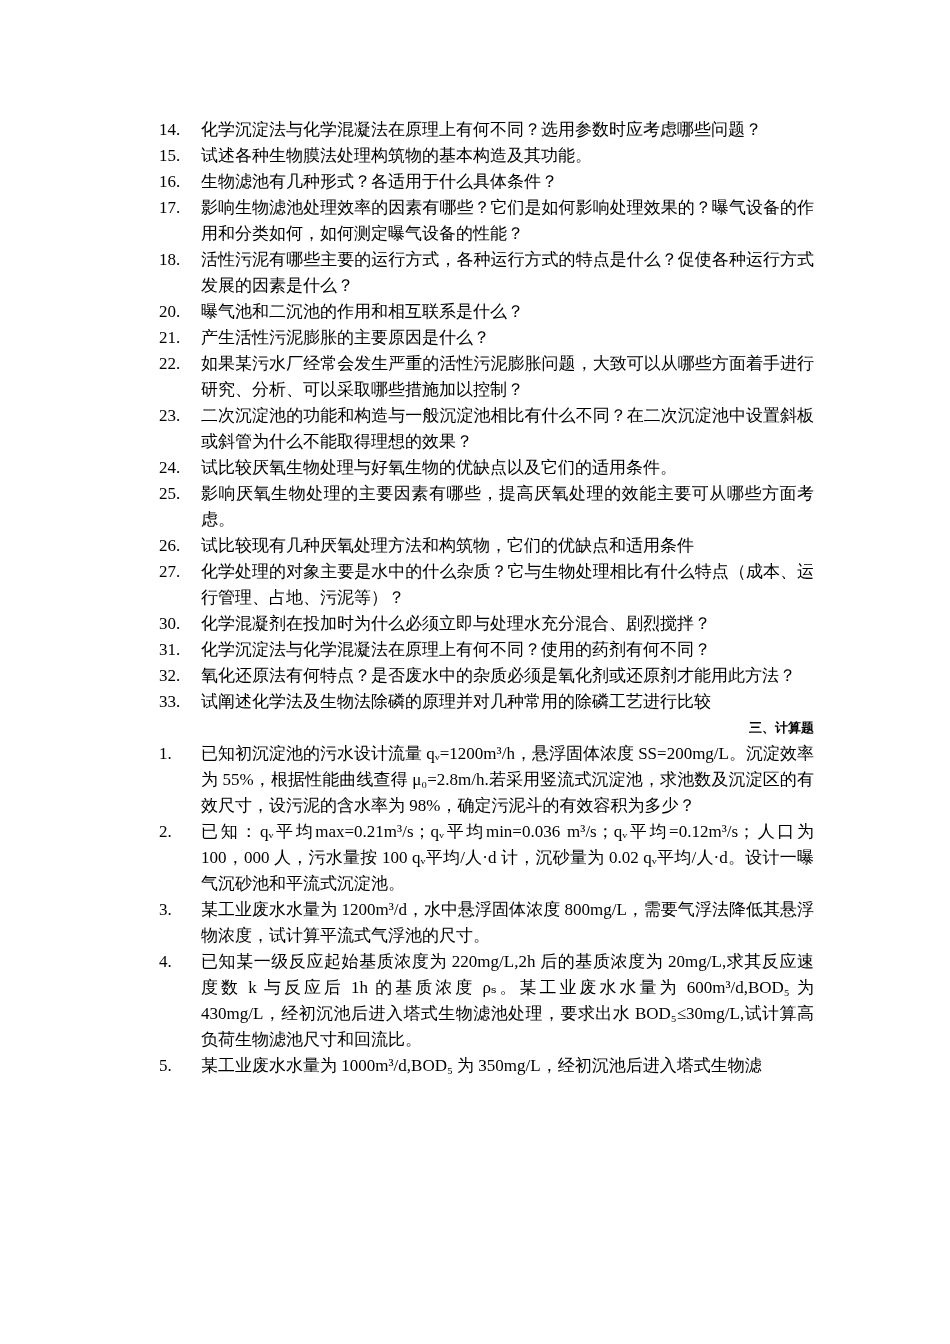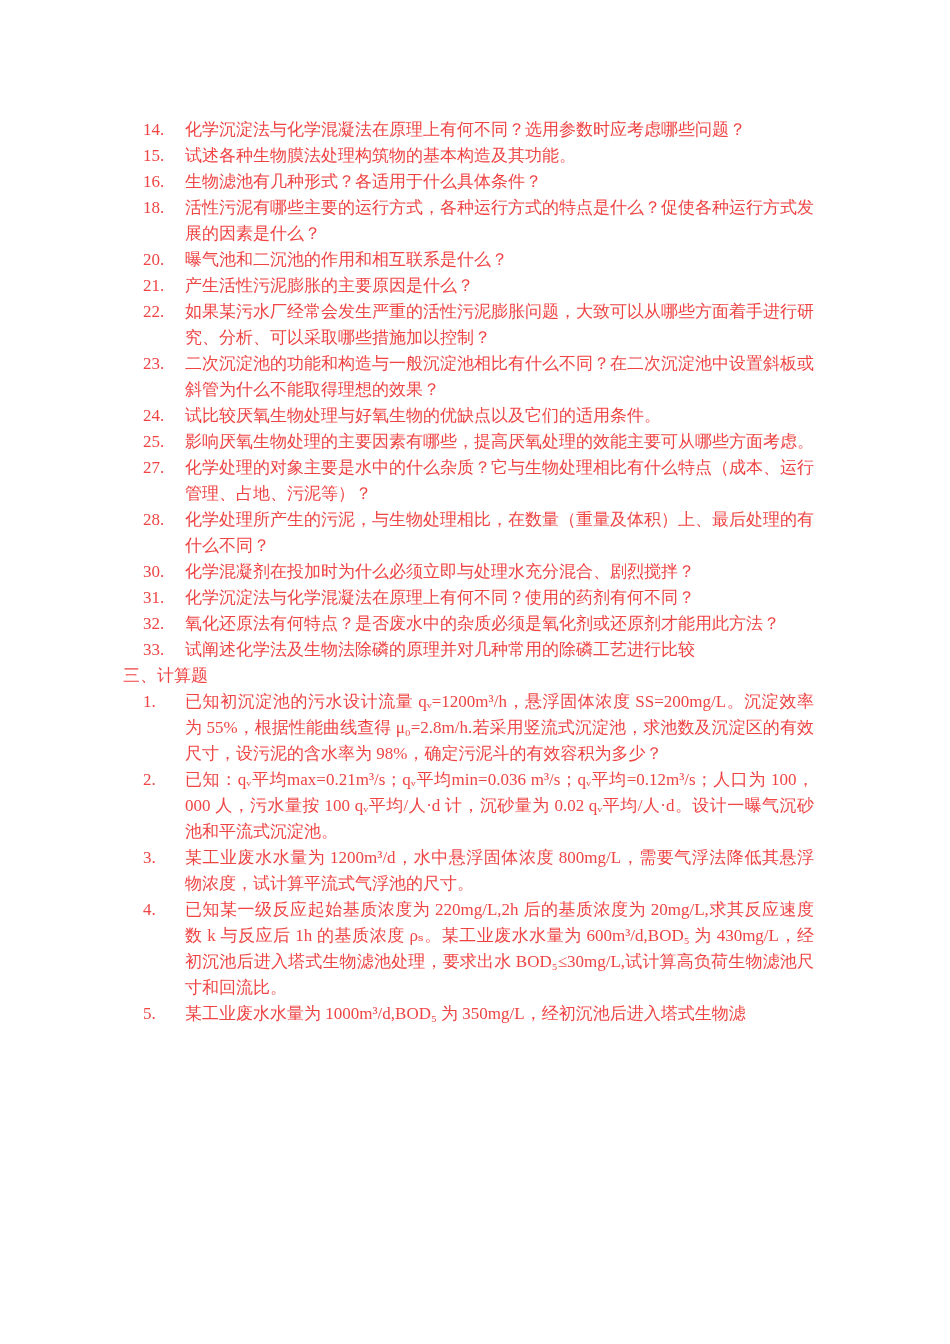--- a/index.html
+++ b/index.html
@@ -4,22 +4,23 @@
 <style>
   * { box-sizing: border-box; }
   html, body { margin: 0; padding: 0; }
   body { background: #ffffff; }
   .page {
     width: 950px;
     height: 1344px;
     background: #ffffff;
     overflow: hidden;
     font-family: "Liberation Serif", "DejaVu Serif", serif;
-    color: #ef4444;
+    color: #000000;
     position: relative;
+    padding-left: 16px;
   }
   .content {
     padding: 117px 136px 0 123px;
   }
   .item {
     display: flex;
     align-items: flex-start;
     font-size: 17px;
     line-height: 26px;
   }
@@ -27,23 +28,24 @@
     flex: 0 0 42px;
     margin-left: 20px;
     white-space: nowrap;
   }
   .item .text {
     flex: 1;
     text-align: justify;
   }
   .heading {
     font-family: "Liberation Sans", "DejaVu Sans", sans-serif;
-    font-weight: normal;
-    font-size: 17px;
+    font-weight: bold;
+    font-size: 13px;
     line-height: 26px;
+    text-align: right;
   }
 </style>
 </head>
 <body>
 
 <div class="page">
   <div class="content">
 
     <div class="qlist">
 
@@ -55,20 +57,24 @@
         <div class="item">
           <span class="num">15.</span>
           <span class="text">试述各种生物膜法处理构筑物的基本构造及其功能。</span>
         </div>
 
         <div class="item">
           <span class="num">16.</span>
           <span class="text">生物滤池有几种形式？各适用于什么具体条件？</span>
         </div>
 
+        <div class="item">
+          <span class="num">17.</span>
+          <span class="text">影响生物滤池处理效率的因素有哪些？它们是如何影响处理效果的？曝气设备的作用和分类如何，如何测定曝气设备的性能？</span>
+        </div>
 
         <div class="item">
           <span class="num">18.</span>
           <span class="text">活性污泥有哪些主要的运行方式，各种运行方式的特点是什么？促使各种运行方式发展的因素是什么？</span>
         </div>
 
 
         <div class="item">
           <span class="num">20.</span>
           <span class="text">曝气池和二沉池的作用和相互联系是什么？</span>
@@ -92,30 +98,30 @@
         <div class="item">
           <span class="num">24.</span>
           <span class="text">试比较厌氧生物处理与好氧生物的优缺点以及它们的适用条件。</span>
         </div>
 
         <div class="item">
           <span class="num">25.</span>
           <span class="text">影响厌氧生物处理的主要因素有哪些，提高厌氧处理的效能主要可从哪些方面考虑。</span>
         </div>
 
+        <div class="item">
+          <span class="num">26.</span>
+          <span class="text">试比较现有几种厌氧处理方法和构筑物，它们的优缺点和适用条件</span>
+        </div>
 
         <div class="item">
           <span class="num">27.</span>
           <span class="text">化学处理的对象主要是水中的什么杂质？它与生物处理相比有什么特点（成本、运行管理、占地、污泥等）？</span>
         </div>
 
-        <div class="item">
-          <span class="num">28.</span>
-          <span class="text">化学处理所产生的污泥，与生物处理相比，在数量（重量及体积）上、最后处理的有什么不同？</span>
-        </div>
 
 
         <div class="item">
           <span class="num">30.</span>
           <span class="text">化学混凝剂在投加时为什么必须立即与处理水充分混合、剧烈搅拌？</span>
         </div>
 
         <div class="item">
           <span class="num">31.</span>
           <span class="text">化学沉淀法与化学混凝法在原理上有何不同？使用的药剂有何不同？</span>

